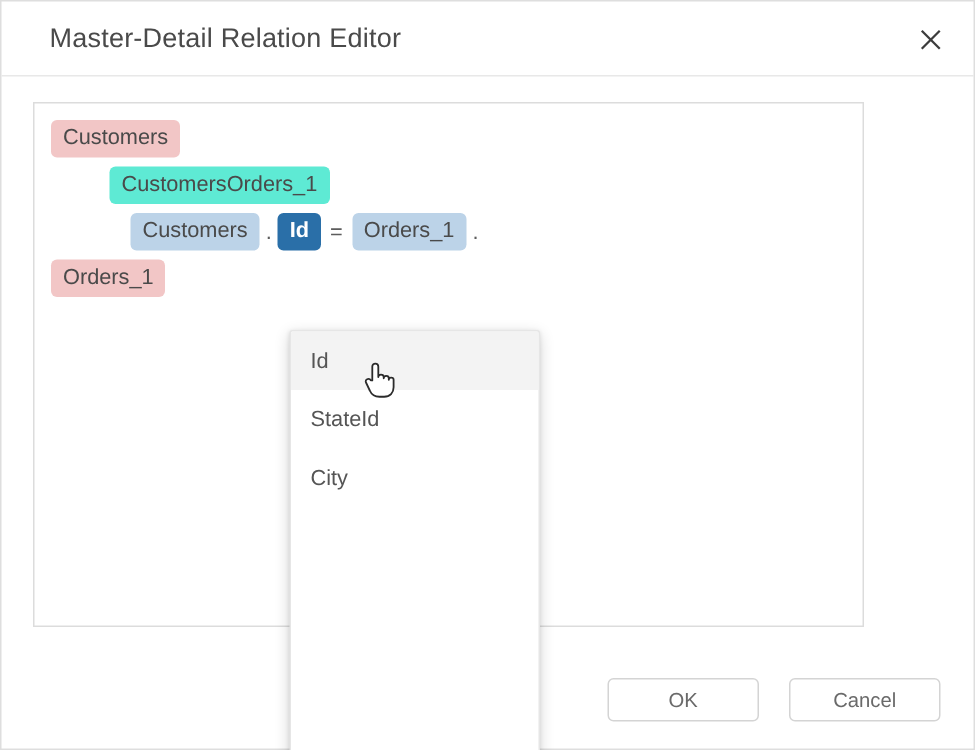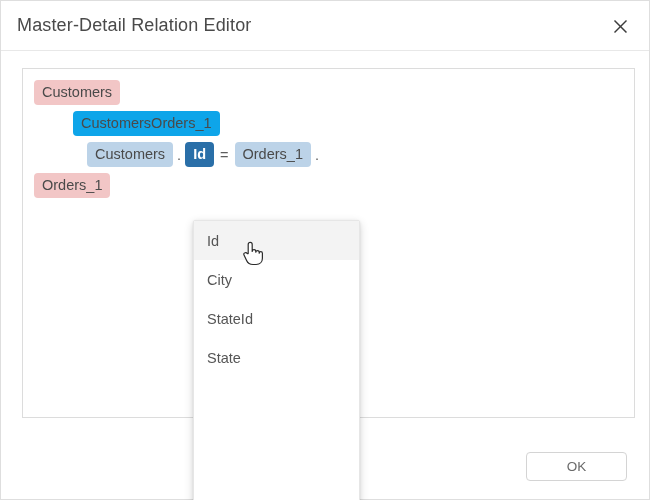--- a/index.html
+++ b/index.html
@@ -33,21 +33,21 @@
   .titlebar {
     position: relative;
     height: 50px;
     flex: 0 0 50px;
     border-bottom: 1px solid #e8e8e8;
     display: flex;
     align-items: center;
     box-sizing: border-box;
   }
   .dialog-title {
-    margin-left: 16px;
+    margin-left: 32px;
     font-size: 18px;
     color: #4a4a4a;
     letter-spacing: .15px;
     font-weight: 400;
     white-space: nowrap;
   }
   .close-btn {
     position: absolute;
     right: 12px;
     top: 8px;
@@ -65,21 +65,21 @@
   .dialog-body {
     position: relative;
     flex: 1 1 auto;
   }
 
   
   .canvas-panel {
     position: absolute;
     left: 21px;
     top: 17px;
-    width: 613px;
+    width: 554px;
     height: 350px;
     background: #ffffff;
     border: 1px solid #dcdcdc;
     box-sizing: border-box;
   }
 
   
   .chip-row {
     position: absolute;
     display: flex;
@@ -95,21 +95,21 @@
     display: inline-block;
     padding: 4px 8px 5px 8px;
     border-radius: 4px;
     font-size: 14.5px;
     line-height: 16px;
     color: #4c4c4c;
     cursor: pointer;
     user-select: none;
   }
   .chip-table   { background: #f2c6c6; color: #4a4a4a; }
-  .chip-neutral { background: #0ea5e9; color: #4a4a4a; }
+  .chip-neutral { background: #5eead4; color: #4a4a4a; }
   .chip-field   { background: #bcd3e8; color: #4a4a4a; }
   .chip-field-selected { background: #2a6fa8; color: #ffffff; font-weight: 600; }
 
   .sep {
     display: inline-block;
     padding: 0 4px;
     font-size: 14.5px;
     line-height: 16px;
     color: #5d5d5d;
     user-select: none;
@@ -221,32 +221,30 @@
         <span class="chip chip-table">Orders_1</span>
       </div>
 
     </div>
 
     <div class="dropdown">
       <div class="dd-item hovered">
           <span>Id</span>
         </div>
       <div class="dd-item">
-          <span>City</span>
-        </div>
-      <div class="dd-item">
           <span>StateId</span>
         </div>
       <div class="dd-item">
-          <span>State</span>
+          <span>City</span>
         </div>
     </div>
 
     <div class="footer">
       <button class="btn">OK</button>
+      <button class="btn">Cancel</button>
     </div>
 
     <div class="cursor">
       <svg width="22" height="28" viewBox="0 0 22 28" aria-hidden="true">
         <path d="M6.2 13.6V4.4c0-1.1.9-2 2-2s2 .9 2 2v7.0
                  c0-.9.8-1.7 1.8-1.7s1.8.8 1.8 1.7v.8
                  c0-.9.8-1.6 1.7-1.6s1.7.7 1.7 1.6v1.0
                  c0-.8.7-1.5 1.6-1.5s1.6.7 1.6 1.5v5.0
                  c0 3.6-2.4 6.3-6.3 6.3H11c-3.2 0-5.3-1.4-6.4-4.0
                  L2.0 15.0c-.5-1.0 0-2.0 1.0-2.3 .9-.3 1.8.1 2.2.9z" fill="#ffffff" stroke="#2b2b2b" stroke-width="1.2" stroke-linejoin="round"></path>

